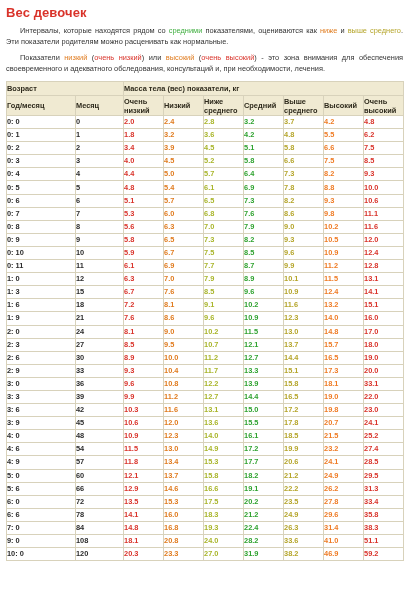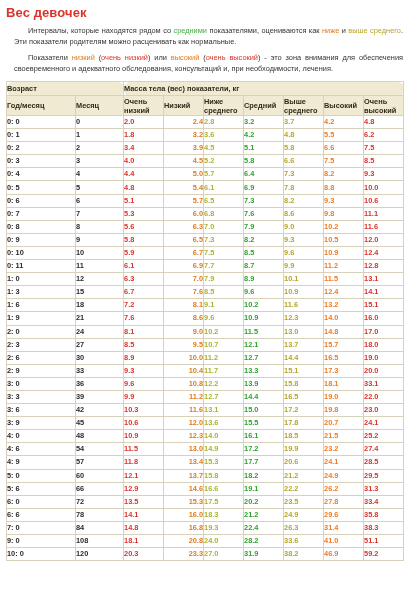--- a/index.html
+++ b/index.html
@@ -23,21 +23,21 @@
   }
   h1.page-title {
     font-size: 13px;
     line-height: 13px;
     font-weight: bold;
     color: #d9332a;
     margin: 2px 0 7px 0;
     letter-spacing: 0.1px;
   }
   .intro p {
-    margin: 0 0 6px 8px;
+    margin: 0 0 6px 0;
     font-size: 7.4px;
     line-height: 10.5px;
     text-align: justify;
     text-indent: 14px;
     color: #333333;
   }
   .intro p:last-child { margin-bottom: 7px; }
 
   .w-green  { color: #3fae3f; }
   .w-olive  { color: #b5a52a; }
@@ -57,37 +57,37 @@
     vertical-align: middle;
   }
   thead th {
     background: #f0ead2;
     font-weight: bold;
     text-align: left;
     color: #2e2a1c;
     padding: 3px 0 3px 6px;
     line-height: 9px;
   }
-  thead tr.hrow1 th { height: 13px; border-radius: 6px; }
+  thead tr.hrow1 th { height: 13px; }
   thead tr.hrow2 th { height: 19px; font-weight: bold; margin-top: 26px; }
 
   tbody td {
     background: #ffffff;
     height: 12.1px;
     padding: 0 0 0 6px;
     line-height: 12px;
     font-weight: bold;
     white-space: nowrap;
   }
   tbody td.age,
   tbody td.month {
     color: #2b2b2b;
   }
   td.c-vlow  { color: #d9332a; }
-  td.c-low   { color: #e07b1e; text-align: right; }
+  td.c-low   { color: #e07b1e; }
   td.c-blavg { color: #a9b52a; margin-left: 44px; }
   td.c-avg   { color: #2fa22f; }
   td.c-abavg { color: #b5a52a; }
   td.c-high  { color: #ef7b24; }
   td.c-vhigh { color: #d9332a; }
 
   col.col-age   { width: 69px; }
   col.col-month { width: 48px; }
   col.col-val   { width: 40px; }
 </style>

